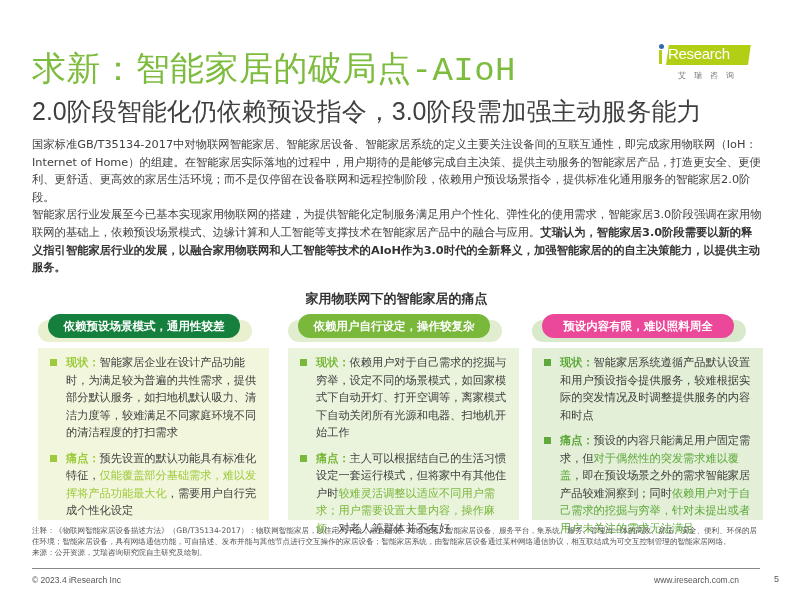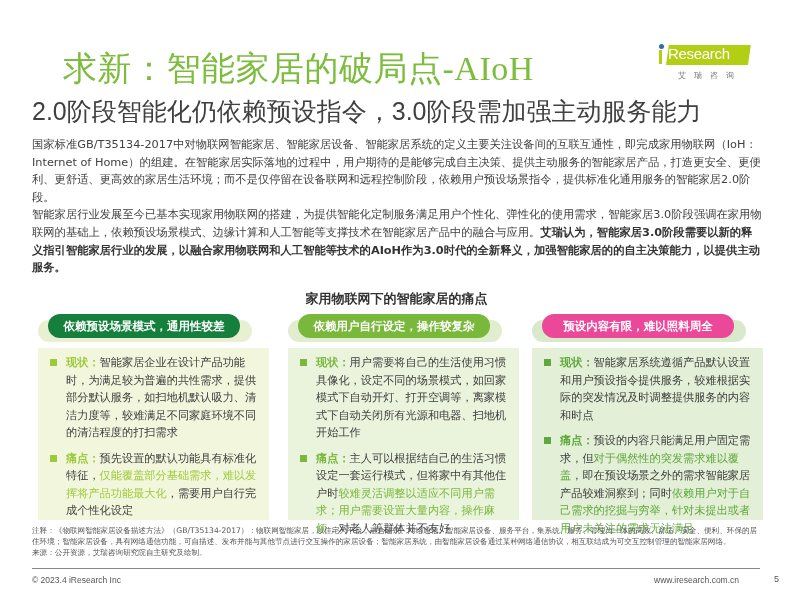--- a/index.html
+++ b/index.html
@@ -4,22 +4,21 @@
 <style>
   html, body { margin: 0; padding: 0; }
   body {
     width: 793px; height: 595px; overflow: hidden; background: #ffffff;
     font-family: "DejaVu Sans", "Liberation Sans", sans-serif;
     position: relative; color: #404040;
   }
   .title {
     position: absolute; left: 32px; top: 46px;
     font-size: 34px; color: #7dbc3e; letter-spacing: 0.5px; white-space: nowrap;
-    font-family: Liberation Serif, serif;
-    margin-left: 31px;
+    font-family: Liberation Mono, monospace;
   }
   .subtitle {
     position: absolute; left: 32px; top: 95px;
     font-size: 25px; color: #404040; white-space: nowrap;
     font-family: "Liberation Sans", "DejaVu Sans", sans-serif;
   }
   .logo { position: absolute; left: 656px; top: 42px; width: 100px; height: 45px; }
   .logo .bar {
     position: absolute; left: 10px; top: 3px; width: 82px; height: 20px;
     background: #b2cf16; transform: skewX(-8deg); transform-origin: bottom left;
@@ -125,21 +124,21 @@
     </div>
   </div>
 </div>
 
 <div class="col col2" style="left:294px;">
   <div class="pill-shadow"></div>
   <div class="pill">依赖用户自行设定，操作较复杂</div>
   <div class="panel">
     <div class="item">
       <span class="sq"></span>
-      <span class="lbl">现状：</span><span>用户需要将自己的生活使用习惯具像化，设定不同的场景模式，如回家模式下自动开灯、打开空调等，离家模式下自动关闭所有光源和电器、扫地机开始工作</span>
+      <span class="lbl">现状：</span><span>依赖用户对于自己需求的挖掘与穷举，设定不同的场景模式，如回家模式下自动开灯、打开空调等，离家模式下自动关闭所有光源和电器、扫地机开始工作</span>
     </div>
     <div class="item">
       <span class="sq"></span>
       <span class="lbl">痛点：</span><span>主人可以根据结自己的生活习惯设定一套运行模式，但将家中有其他住户时</span><span class="hl">较难灵活调整以适应不同用户需求；用户需要设置大量内容，操作麻烦</span><span>，对老人等群体并不友好</span>
     </div>
   </div>
 </div>
 
 <div class="col col3" style="left:538px;">
   <div class="pill-shadow"></div>

